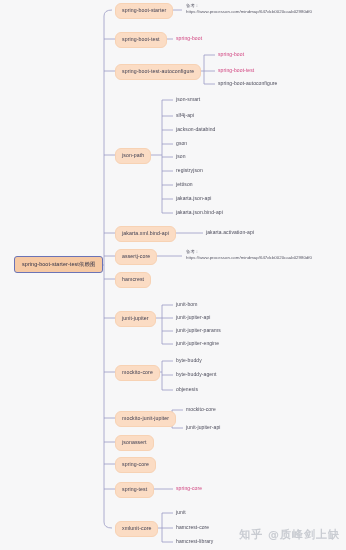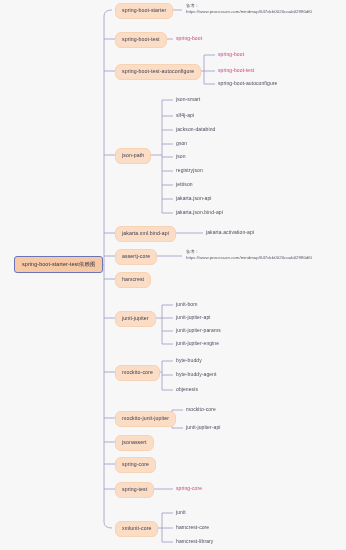--- a/index.html
+++ b/index.html
@@ -170,13 +170,16 @@
       <div class="node leaf" style="left: 186px; top: 424px;">junit-jupiter-api</div>
       <div class="node box" style="left: 115px; top: 435px;">jsonassert</div>
       <div class="node box" style="left: 115px; top: 457px;">spring-core</div>
       <div class="node box" style="left: 115px; top: 482px;">spring-test</div>
       <div class="node leaf pink" style="left: 176px; top: 485px;">spring-core</div>
       <div class="node box" style="left: 115px; top: 521px;">xmlunit-core</div>
       <div class="node leaf" style="left: 176px; top: 509px;">junit</div>
       <div class="node leaf" style="left: 176px; top: 524px;">hamcrest-core</div>
       <div class="node leaf" style="left: 176px; top: 538px;">hamcrest-library</div>
     </div>
+  <div class="watermark">
+    <span class="wm-logo">知乎 @质峰剑上缺</span>
+  </div>
 </div>
 
 </body></html>

